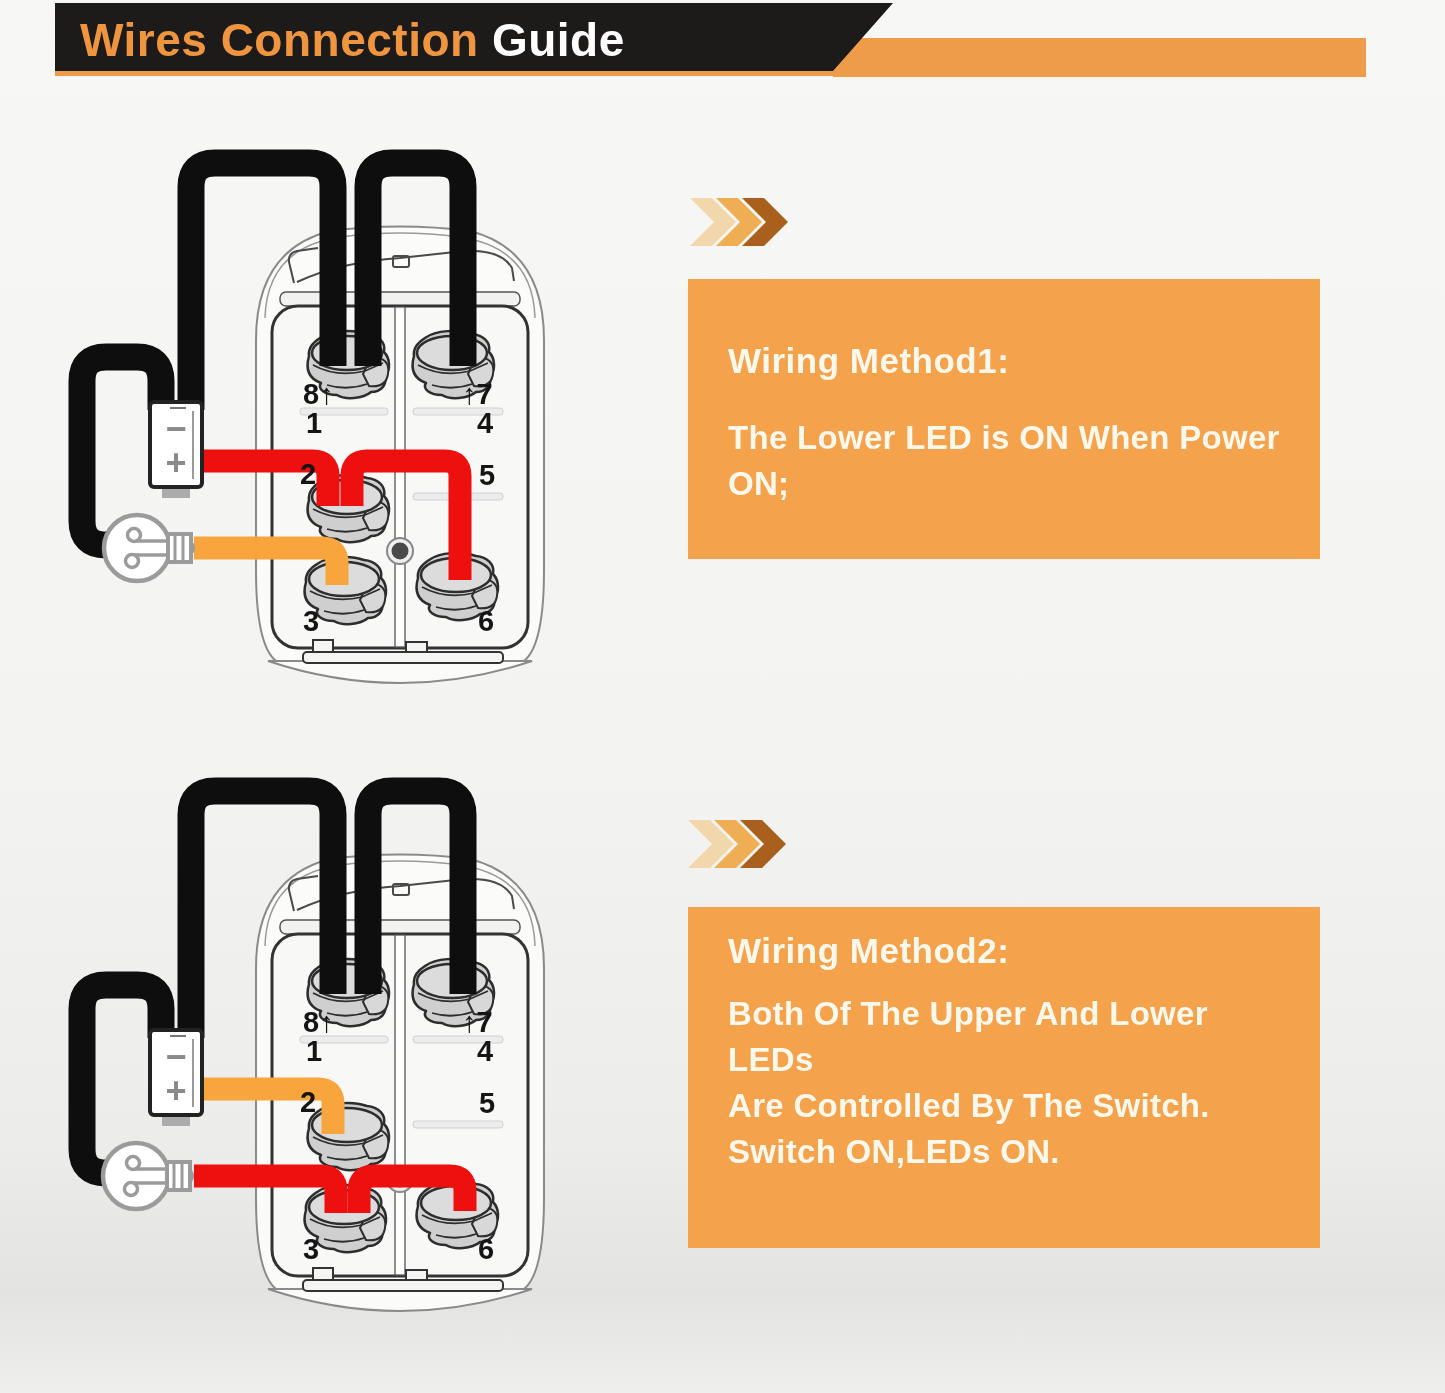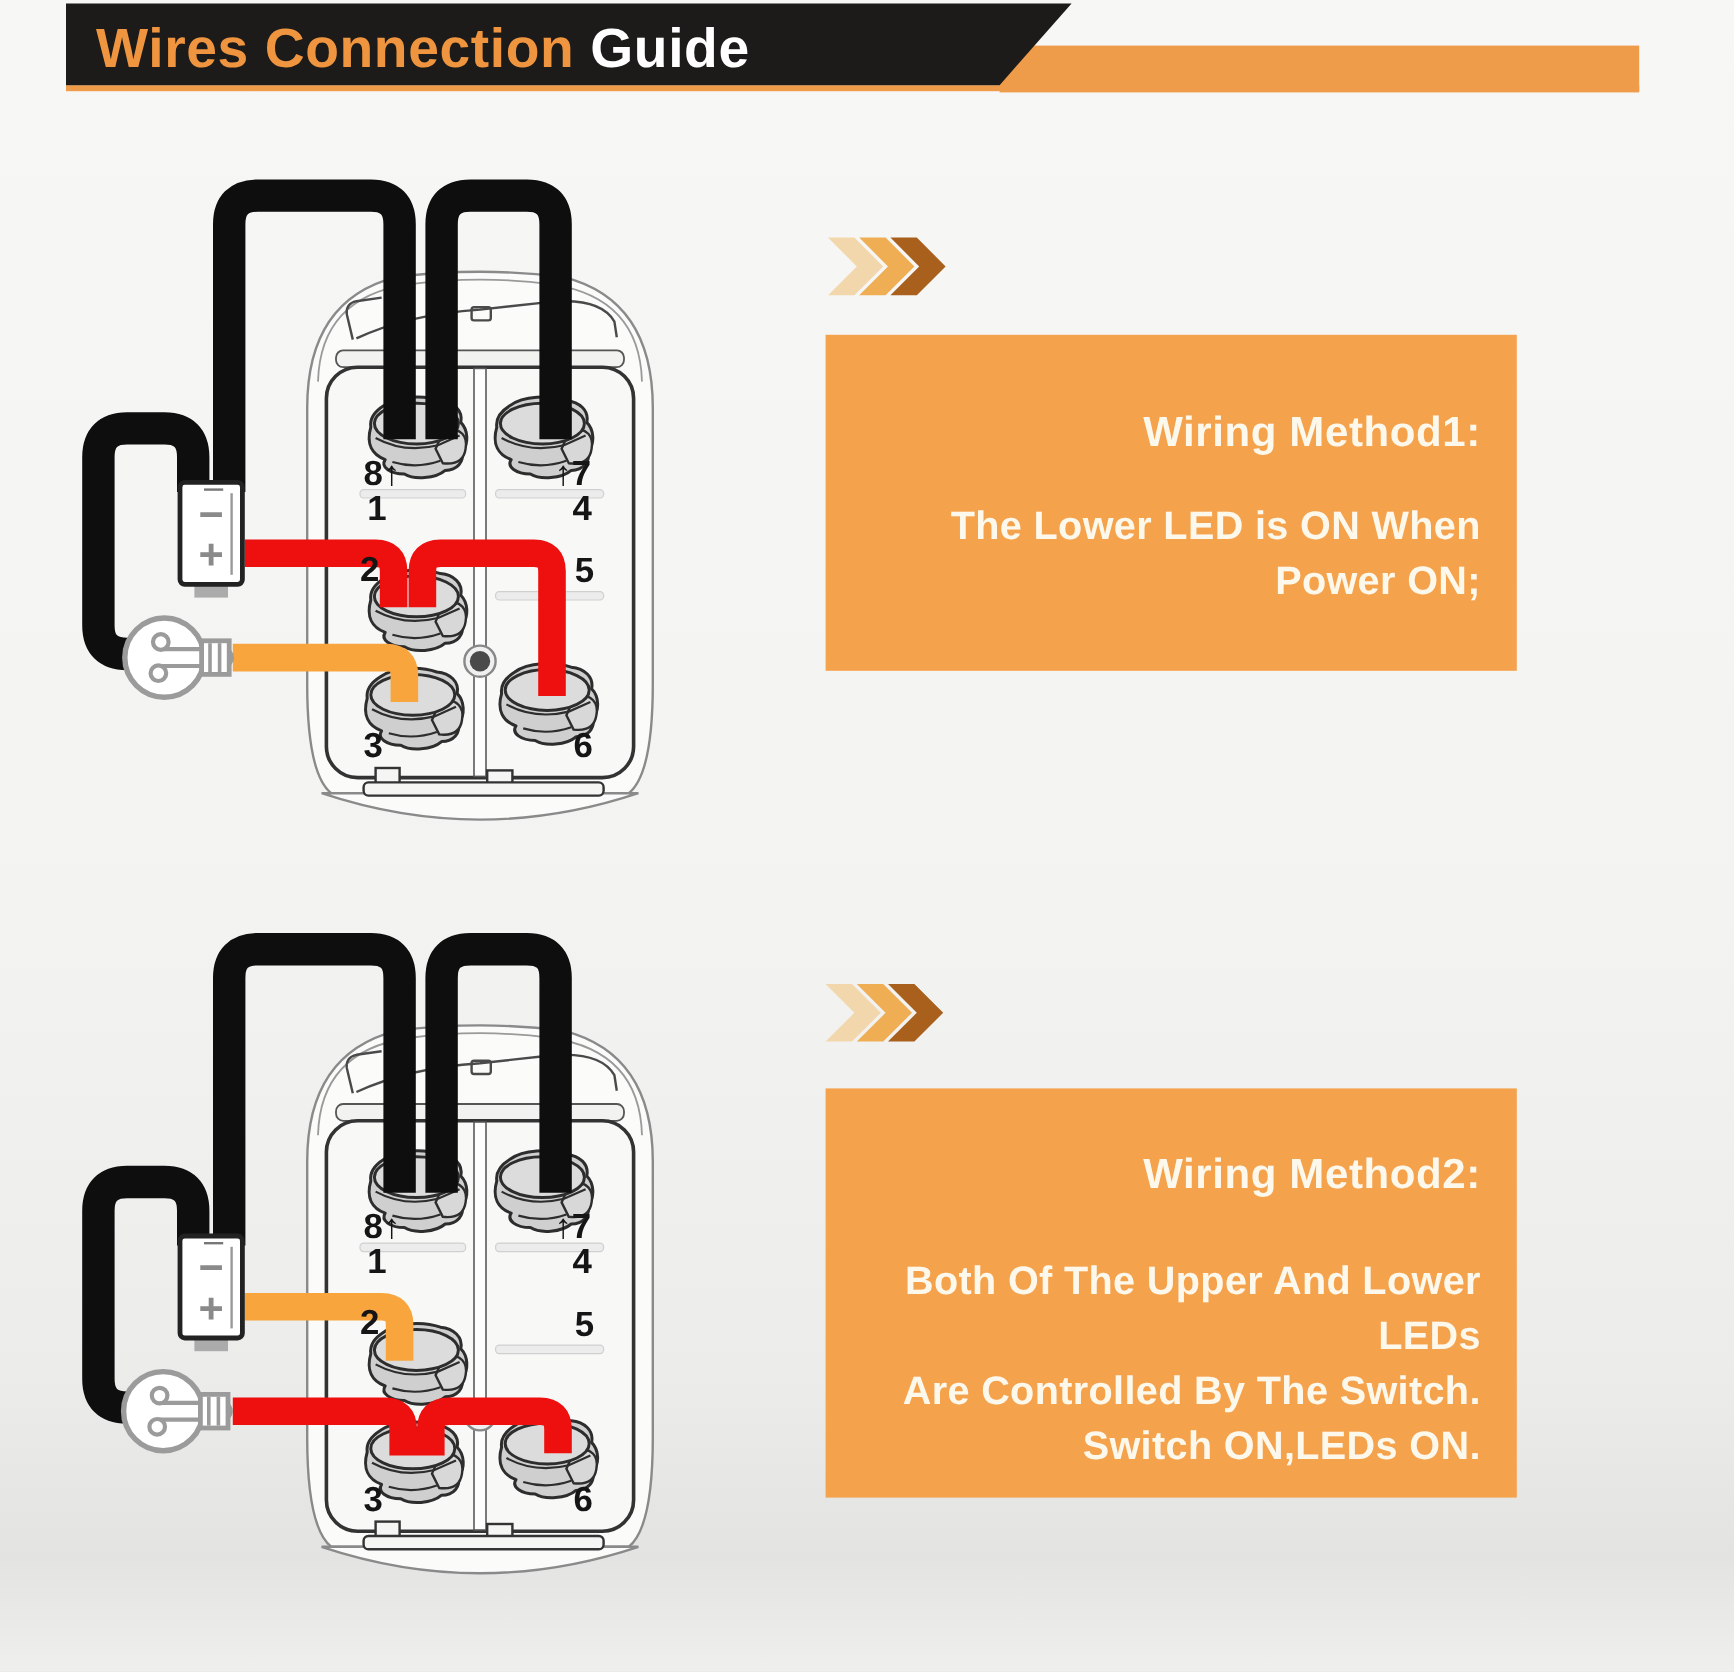--- a/index.html
+++ b/index.html
@@ -3,43 +3,42 @@
 <meta charset="utf-8">
 <style>
   html,body{margin:0;padding:0;background:#e9e9e9;}
   .page{
     position:relative;
     width:1445px;height:1393px;
     margin:0 auto;
     background:linear-gradient(180deg,#f7f7f6 0%,#f3f3f2 55%,#ececeb 82%,#e3e3e2 93%,#efefee 100%);
     overflow:hidden;
     font-family:"Liberation Sans",sans-serif;
-    text-align:right;
   }
   .layer{position:absolute;left:0;top:0;}
   .info-card{
     position:absolute;
-    left:688px;width:576px;
+    left:688px;width:632px;
     background:#f5a24c;
     color:#fdf8ec;
     box-sizing:border-box;
     padding:0 30px 0 40px;
   }
   .info-card .card-title{
     margin:0;
     font-size:35px;font-weight:bold;letter-spacing:0.5px;
   }
   .info-card .card-line{
     margin:0;
     font-size:33px;line-height:46px;font-weight:bold;letter-spacing:0.3px;
   }
   #card1{top:279px;height:280px;}
   #card1 .card-title{padding-top:62px;margin-bottom:34px;}
   #card2{top:907px;height:341px;}
-  #card2 .card-title{padding-top:52px;margin-bottom:45px;}
+  #card2 .card-title{padding-top:24px;margin-bottom:20px;}
   svg text{font-family:"Liberation Sans",sans-serif;}
   .term-label{font-size:29px;font-weight:bold;fill:#151515;}
   .batt-sign{font-size:36px;font-weight:bold;fill:#8a8a8a;}
 </style>
 </head>
 <body>
 
 <div class="page">
 
   <svg class="layer" width="1445" height="1393" viewBox="0 0 1445 1393">

